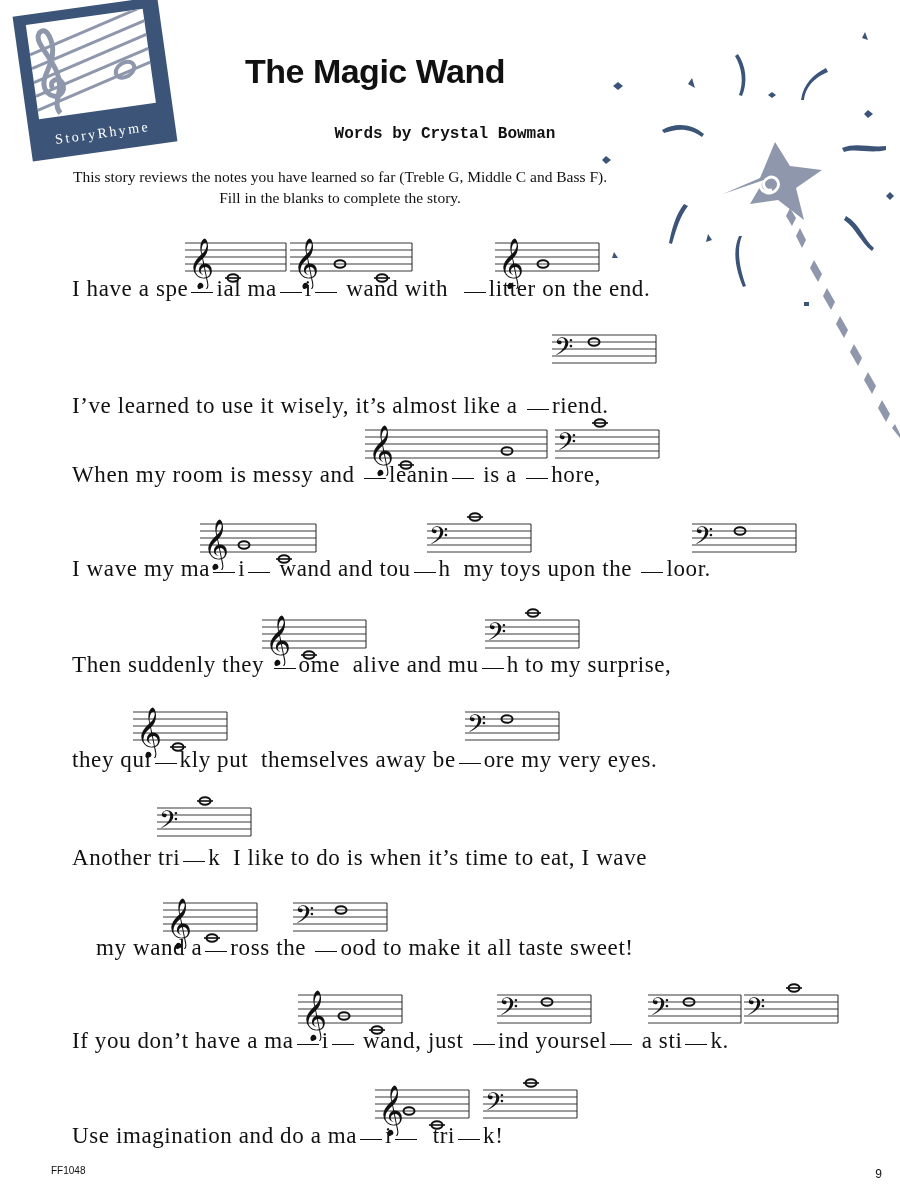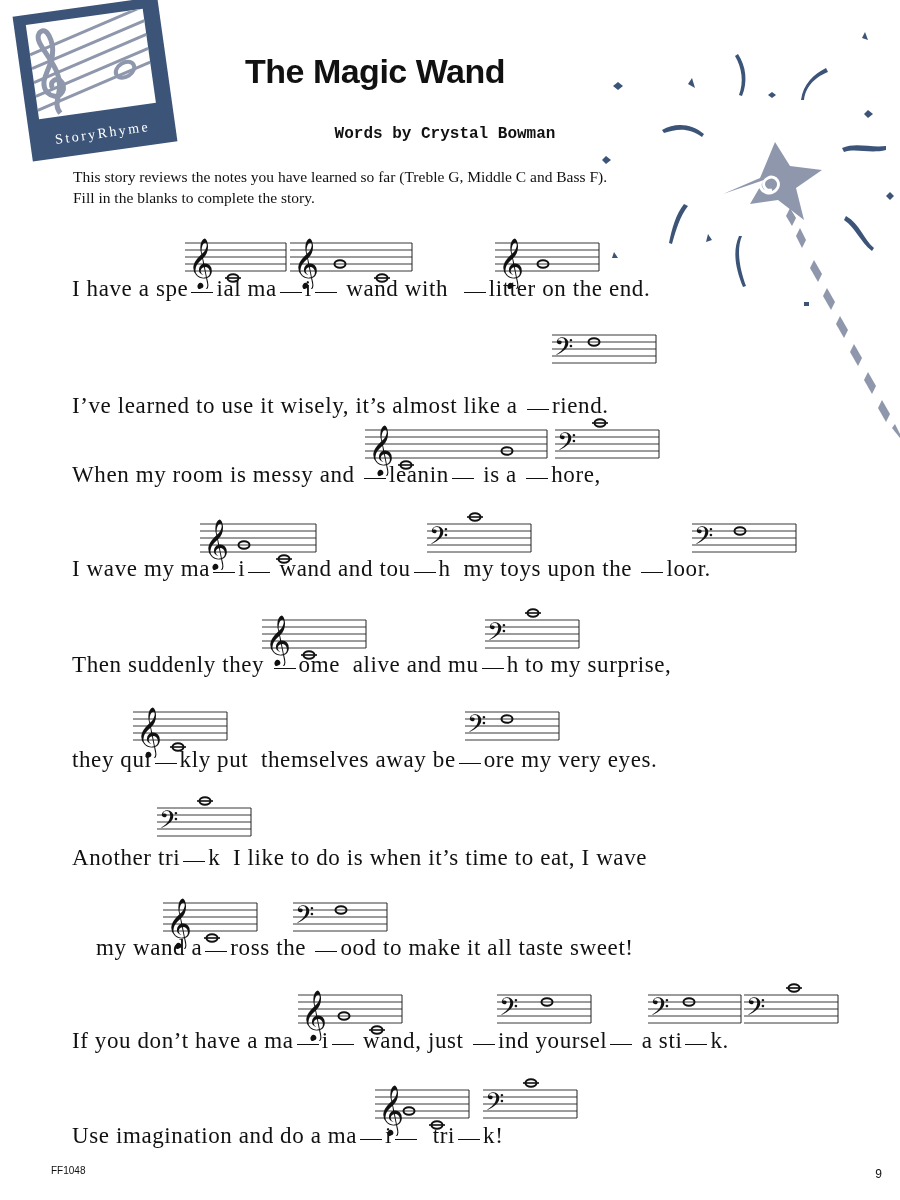--- a/index.html
+++ b/index.html
@@ -5,21 +5,21 @@
   html, body { margin:0; padding:0; background:#ffffff; }
   body { width:900px; height:1200px; position:relative; overflow:hidden; font-family:"DejaVu Serif", serif; color:#111; }
   .abs { position:absolute; }
   .logo { left:22px; top:6px; width:146px; height:146px; transform:rotate(-8deg); background:#3b5478; transform-origin:center; }
   .logo-inner { position:absolute; left:12px; top:10px; width:118px; height:95px; background:#ffffff; overflow:hidden; }
   .logo-label { position:absolute; left:0; right:0; bottom:10px; text-align:center; color:#ffffff; font-family:"Liberation Serif", serif; font-size:14px; letter-spacing:2.5px; }
   .title { left:0; width:760px; top:52px; text-align:center; font-family:"Liberation Sans", sans-serif; font-weight:bold; font-size:34px; letter-spacing:-0.5px; }
   .title span { position:relative; left:-5px; }
   .subtitle { left:0; width:900px; top:112px; text-align:center; font-family:Liberation Mono, monospace; font-weight:bold; font-size:16px;margin-top:13px; }
   .subtitle span { position:relative; left:-5px; }
-  .intro { left:73px; top:166px; font-family:"Liberation Serif", serif; font-size:15.5px; line-height:21px; }
+  .intro { left:73px; top:166px; font-family:"Liberation Serif", serif; font-size:15.5px; line-height:21px;text-align:center; }
   .line { left:72px; font-family:Liberation Serif, serif; font-size:23px; letter-spacing:0.6px; white-space:pre; }
   .blank { display:inline-block; width:22px; border-bottom:1.4px solid #111; margin:0 3px; height:0; vertical-align:3px; }
   .footer-code { left:12px; top:1165px; font-family:"Liberation Sans", sans-serif; font-size:10px;padding-left:39px; }
   .page-num { right:18px; top:1167px; font-family:"Liberation Sans", sans-serif; font-size:12px; }
   .staff { position:absolute; }
   .deco { position:absolute; }
 </style>
 </head>
 <body>
 

